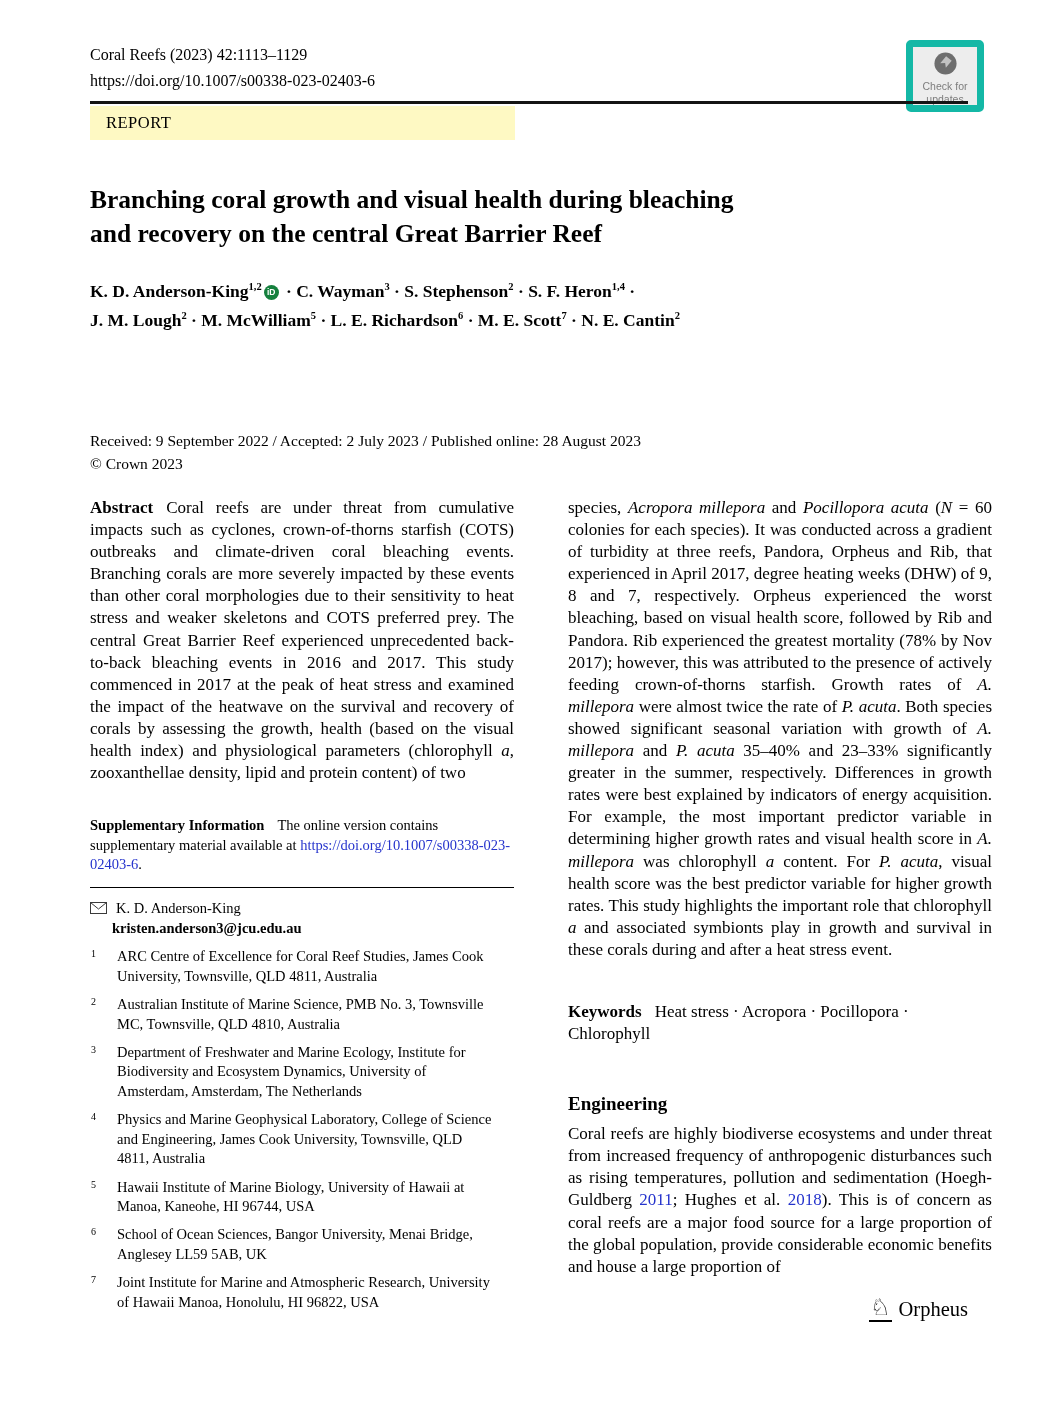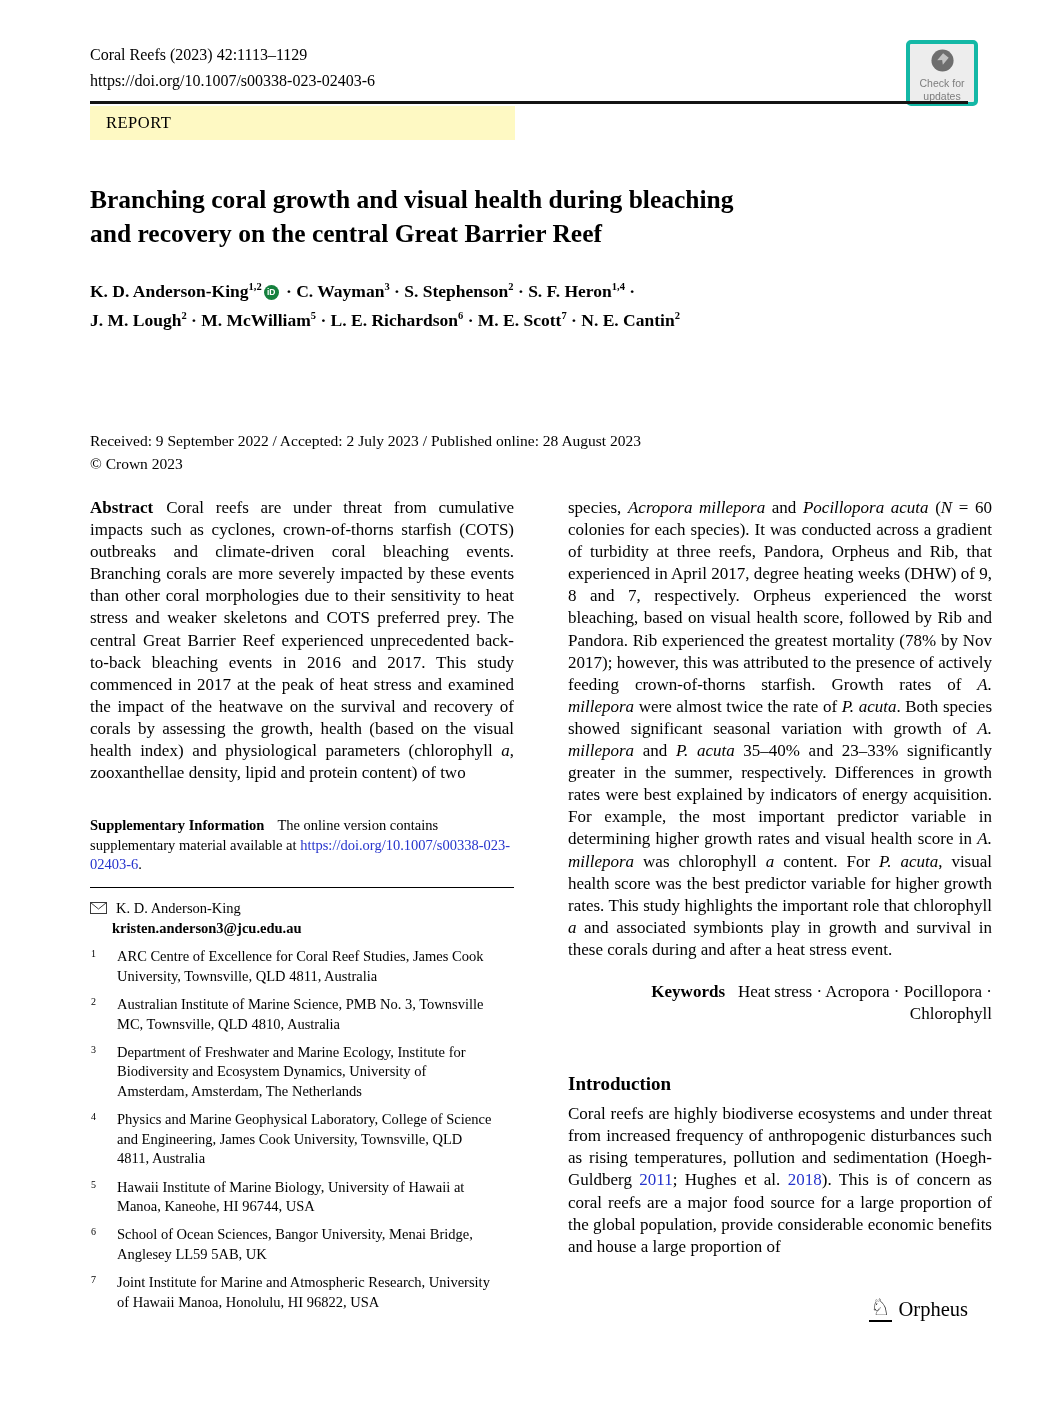--- a/index.html
+++ b/index.html
@@ -3,21 +3,21 @@
 <meta charset="utf-8">
 <style>
   html,body{margin:0;padding:0;background:#ffffff;}
   .page{position:relative;width:1058px;height:1406px;background:#ffffff;
         font-family:"Liberation Serif",serif;color:#000;overflow:hidden;}
 
   .hdr{position:absolute;left:90px;top:42px;font-size:16px;line-height:1.62;}
   .hdr div{white-space:nowrap;}
 
   .badge{position:absolute;left:906px;top:40px;width:64px;height:58px;background:#ededed;
-         border:4px solid #14b8a6;border-radius:5px;text-align:center;
+         border:7px solid #14b8a6;border-radius:5px;text-align:center;
          font-family:"Liberation Sans",sans-serif;cursor:pointer;}
   .badge .pin{margin-top:4px;}
   .badge .txt{font-size:10.5px;color:#7d7d7d;line-height:1.2;}
 
   .rule{position:absolute;left:90px;top:101px;width:878px;height:3px;background:#141414;}
   .report{position:absolute;left:90px;top:106px;width:425px;height:34px;background:#fef9c3;
           font-size:16.5px;line-height:34px;padding-left:16px;box-sizing:border-box;
           letter-spacing:0.5px;}
 
   .title{position:absolute;left:90px;top:183px;font-size:25.5px;font-weight:bold;line-height:1.34;}
@@ -41,21 +41,21 @@
   .fnblock{margin-top:32px;font-size:14.5px;line-height:1.34;}
   .fn-supp{text-align:left;}
   .fnrule{border:none;border-top:1.6px solid #000;margin:13px 0 11px 0;}
   .corr-name{display:flex;align-items:flex-start;gap:9px;}
   .corr-name svg{margin-top:3px;}
   .corr-email{margin-left:22px;font-weight:bold;}
   .affil{display:flex;margin-top:9px;}
   .affil .num{width:27px;font-size:10px;box-sizing:border-box;padding-left:1px;}
   .affil .txt{width:376px;}
 
-  .kw{margin-top:20px;font-size:17px;line-height:1.3;text-align:right;}
+  .kw{margin-top:40px;font-size:17px;line-height:1.3;}
   .intro-h{margin-top:48px;font-size:19px;font-weight:bold;}
   .intro-p{margin-top:8px;font-size:17px;line-height:1.3;text-align:justify;}
 
   .springer{position:absolute;right:90px;top:1296px;display:flex;align-items:center;gap:7px;
             font-size:20.5px;}
   .knight{font-size:23px;line-height:1;border-bottom:2px solid #000;padding:0 1px 1px 1px;}
 </style>
 </head>
 <body>
 
@@ -134,21 +134,21 @@
       <div class="affil">
         <span class="num">7</span>
         <span class="txt">Joint Institute for Marine and Atmospheric Research, University of Hawaii Manoa, Honolulu, HI 96822, USA</span>
       </div>
     </div>
   </div>
 
   <div class="col-right">
     <div class="para"><span>species, </span><span class="i">Acropora millepora</span><span> and </span><span class="i">Pocillopora acuta</span><span> (</span><span class="i">N</span><span> = 60 colonies for each species). It was conducted across a gradient of turbidity at three reefs, Pandora, Orpheus and Rib, that experienced in April 2017, degree heating weeks (DHW) of 9, 8 and 7, respectively. Orpheus experienced the worst bleaching, based on visual health score, followed by Rib and Pandora. Rib experienced the greatest mortality (78% by Nov 2017); however, this was attributed to the presence of actively feeding crown-of-thorns starfish. Growth rates of </span><span class="i">A. millepora</span><span> were almost twice the rate of </span><span class="i">P. acuta</span><span>. Both species showed significant seasonal variation with growth of </span><span class="i">A. millepora</span><span> and </span><span class="i">P. acuta</span><span> 35–40% and 23–33% significantly greater in the summer, respectively. Differences in growth rates were best explained by indicators of energy acquisition. For example, the most important predictor variable in determining higher growth rates and visual health score in </span><span class="i">A. millepora</span><span> was chlorophyll </span><span class="i">a</span><span> content. For </span><span class="i">P. acuta</span><span>, visual health score was the best predictor variable for higher growth rates. This study highlights the important role that chlorophyll </span><span class="i">a</span><span> and associated symbionts play in growth and survival in these corals during and after a heat stress event.</span></div>
     <div class="kw"><span class="label-b">Keywords</span><span>Heat stress · Acropora · Pocillopora · Chlorophyll</span></div>
-    <div class="intro-h">Introduction</div>
+    <div class="intro-h">Engineering</div>
     <div class="intro-p"><span>Coral reefs are highly biodiverse ecosystems and under threat from increased frequency of anthropogenic disturbances such as rising temperatures, pollution and sedimentation (Hoegh-Guldberg </span><span class="link">2011</span><span>; Hughes et al. </span><span class="link">2018</span><span>). This is of concern as coral reefs are a major food source for a large proportion of the global population, provide considerable economic benefits and house a large proportion of</span></div>
   </div>
 
   <div class="springer">
     <span class="knight">♘</span>
     <span>Orpheus</span>
   </div>
 
 </div>
 

